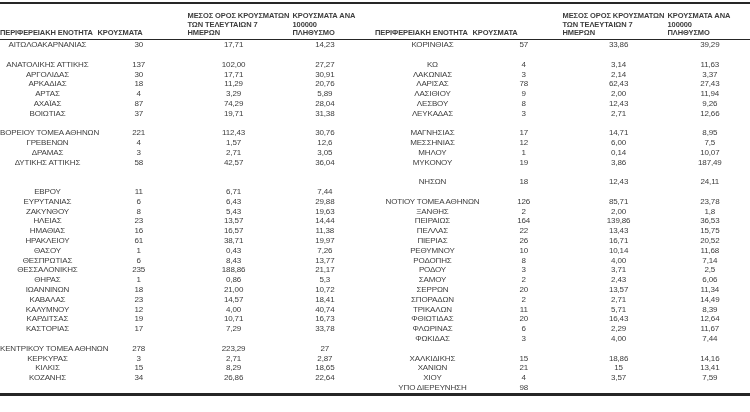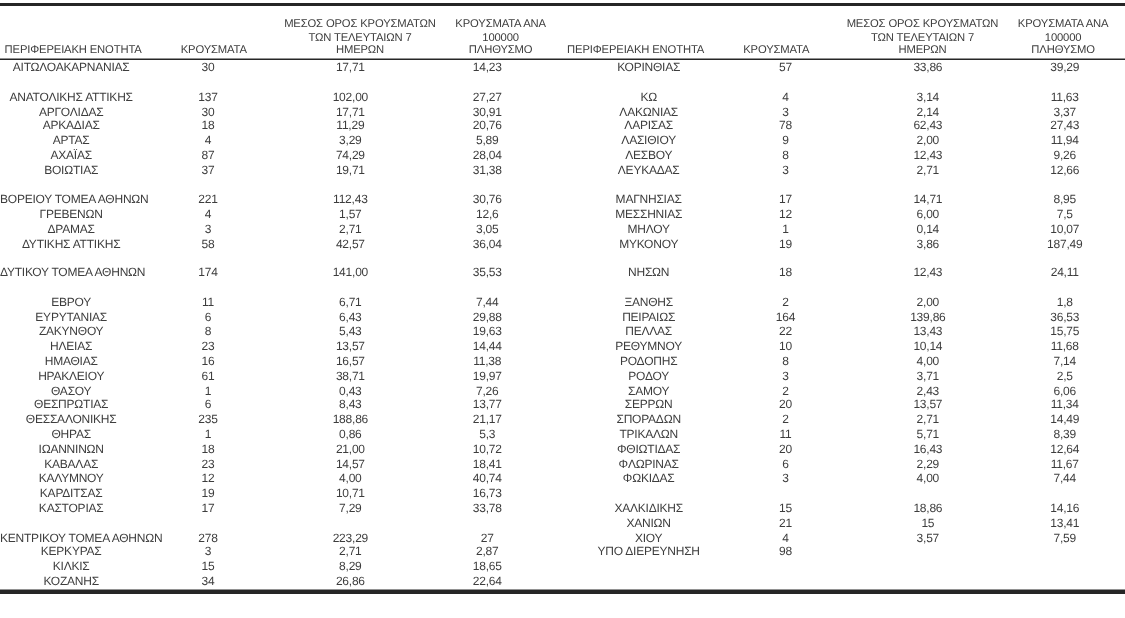--- a/index.html
+++ b/index.html
@@ -10,22 +10,22 @@
     background:#ffffff;
     font-family:"Liberation Sans", sans-serif;
     color:#3d3d3d;
     overflow:hidden;
   }
   .table-outer { position:absolute; left:0; top:2px; width:750px; }
   .topline { height:0; border-top:2px solid #262626; }
   .headers { display:flex; height:36px; border-bottom:1px solid #262626; }
   .half-header { width:375px; display:flex; align-items:flex-end; }
   .hcell {
-    font-size:7.5px; line-height:8.6px; text-align:center;
-    white-space:pre-line; padding-bottom:1px; letter-spacing:-0.1px;
+    font-size:7.5px; line-height:8.6px; text-align:left;
+    white-space:pre-line; padding-bottom:1px; letter-spacing:-0.1px;font-weight:bold;
   }
   .body { display:flex;gap:20px; }
   .half-body { width:375px; }
   .row { display:flex; height:9.81px; align-items:center; }
   .row.it { }
   .cell {
     font-size:8px; line-height:9.5px; text-align:center;
     letter-spacing:-0.15px; white-space:nowrap; overflow:visible;
   }
   .c0 { width:26%; }
@@ -142,26 +142,20 @@
             <div class="cell c2">42,57</div>
             <div class="cell c3">36,04</div>
           </div>
           <div class="row">
             <div class="cell c0"></div>
             <div class="cell c1"></div>
             <div class="cell c2"></div>
             <div class="cell c3"></div>
           </div>
           <div class="row">
-            <div class="cell c0">ΔΥΤΙΚΟΥ ΤΟΜΕΑ ΑΘΗΝΩΝ</div>
-            <div class="cell c1">174</div>
-            <div class="cell c2">141,00</div>
-            <div class="cell c3">35,53</div>
-          </div>
-          <div class="row">
             <div class="cell c0"></div>
             <div class="cell c1"></div>
             <div class="cell c2"></div>
             <div class="cell c3"></div>
           </div>
           <div class="row">
             <div class="cell c0">ΕΒΡΟΥ</div>
             <div class="cell c1">11</div>
             <div class="cell c2">6,71</div>
             <div class="cell c3">7,44</div>
@@ -372,36 +366,48 @@
             <div class="cell c2">12,43</div>
             <div class="cell c3">24,11</div>
           </div>
           <div class="row">
             <div class="cell c0"></div>
             <div class="cell c1"></div>
             <div class="cell c2"></div>
             <div class="cell c3"></div>
           </div>
           <div class="row">
+            <div class="cell c0">ΝΟΤΙΟΥ ΤΟΜΕΑ ΑΘΗΝΩΝ</div>
+            <div class="cell c1">126</div>
+            <div class="cell c2">85,71</div>
+            <div class="cell c3">23,78</div>
+          </div>
+          <div class="row">
             <div class="cell c0">ΞΑΝΘΗΣ</div>
             <div class="cell c1">2</div>
             <div class="cell c2">2,00</div>
             <div class="cell c3">1,8</div>
           </div>
           <div class="row">
             <div class="cell c0">ΠΕΙΡΑΙΩΣ</div>
             <div class="cell c1">164</div>
             <div class="cell c2">139,86</div>
             <div class="cell c3">36,53</div>
           </div>
           <div class="row">
             <div class="cell c0">ΠΕΛΛΑΣ</div>
             <div class="cell c1">22</div>
             <div class="cell c2">13,43</div>
             <div class="cell c3">15,75</div>
+          </div>
+          <div class="row">
+            <div class="cell c0">ΠΙΕΡΙΑΣ</div>
+            <div class="cell c1">26</div>
+            <div class="cell c2">16,71</div>
+            <div class="cell c3">20,52</div>
           </div>
           <div class="row">
             <div class="cell c0">ΡΕΘΥΜΝΟΥ</div>
             <div class="cell c1">10</div>
             <div class="cell c2">10,14</div>
             <div class="cell c3">11,68</div>
           </div>
           <div class="row">
             <div class="cell c0">ΡΟΔΟΠΗΣ</div>
             <div class="cell c1">8</div>

